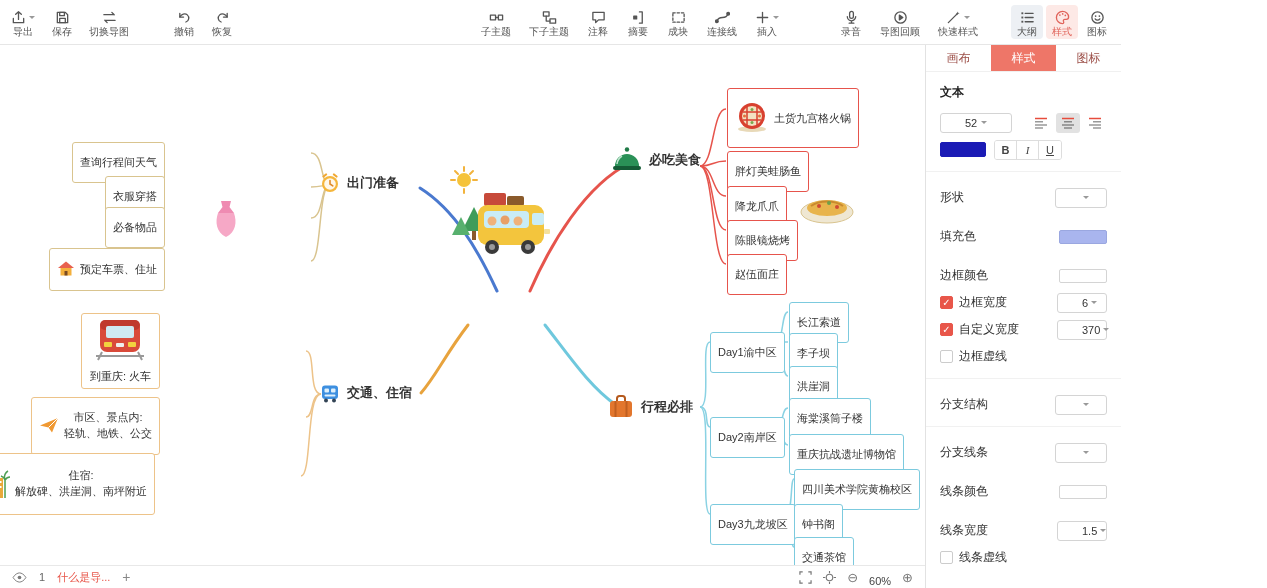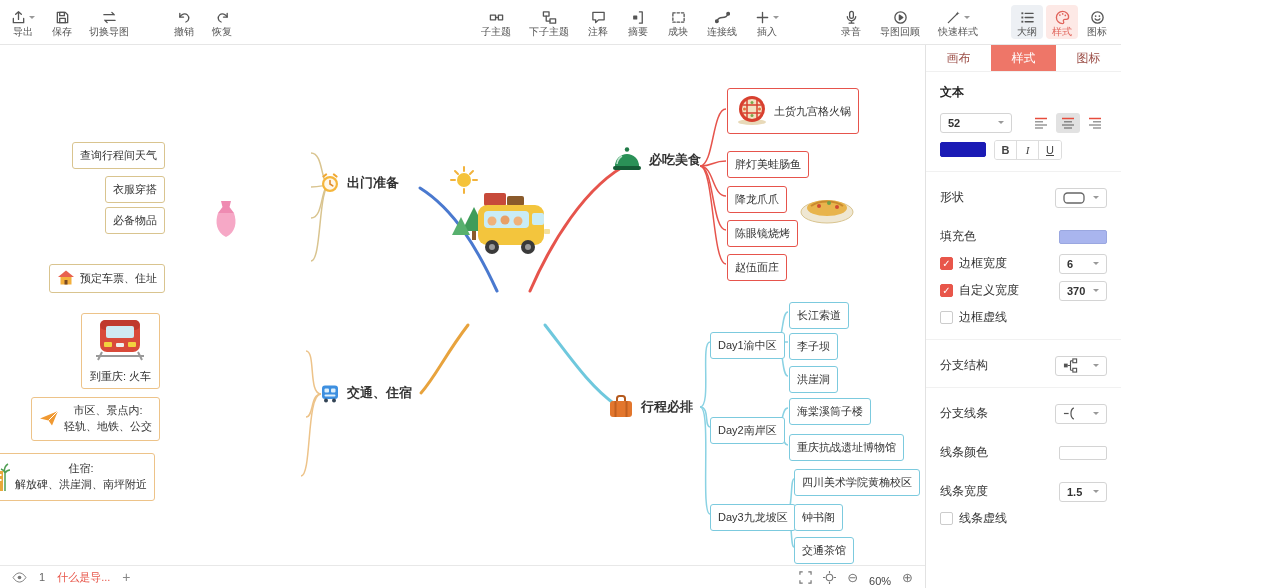--- a/index.html
+++ b/index.html
@@ -34,21 +34,21 @@
 
   
   .center-topic { position:absolute; left:434px; top:245px; width:149px; height:36px;
     background:#a9b5ee; border:2px solid #ea9089; border-radius:4px;
     display:flex; align-items:center; justify-content:center;
     font-size:21px; font-weight:bold; color:#2a3eb8; letter-spacing:2px; cursor:pointer; }
   .illus { position:absolute; pointer-events:none; }
   .blabel { position:absolute; display:flex; align-items:center; gap:7px; font-size:13px; font-weight:bold;
     color:#333; white-space:nowrap; cursor:pointer; }
   .bico svg { display:block; }
-  .node { position:absolute; background:#fff; border:1px solid #ccc; border-radius:3px; padding:5px 7px;
+  .node { position:absolute; background:#fff; border:1px solid #ccc; border-radius:3px; padding:12px 7px;
     font-size:11px; color:#333; display:flex; align-items:center; gap:5px; white-space:nowrap; cursor:pointer; }
   .tanb { border-color:#d9c48f; }
   .redb { border-color:#e6544c; }
   .cyanb { border-color:#7ccade; }
   .orgb { border-color:#edc389; }
   .node.col { flex-direction:column; gap:3px; padding:4px 8px; }
   .two-line { display:flex; flex-direction:column; align-items:center; line-height:1.45; }
   .two-line span:empty { display:none; }
 
   
@@ -68,21 +68,21 @@
   .p-tabs { display:flex; height:27px; border-bottom:1px solid #f0f0f0; }
   .p-tab { flex:1; border:none; background:#fff; font-size:12px; color:#9c4f48; cursor:pointer; font-family:inherit; }
   .p-tab.active { background:#ee7668; color:#fff; }
   .p-body { padding:10px 0 0; }
   .p-section-title { font-weight:bold; font-size:12px; color:#222; padding:2px 14px 8px; }
   .p-row { display:flex; align-items:center; padding:0 14px; height:27px; }
   .p-row.between { justify-content:space-between;margin-top:12px; }
   .p-label { font-size:12px; color:#333; }
   .p-div { border-top:1px solid #f1f1f1; margin:8px 0; }
   .select { display:flex; align-items:center; justify-content:space-between; border:1px solid #d4d4d4; border-radius:3px;
-    background:#fff; height:20px; padding:0 7px; font-size:11px; color:#333; cursor:pointer;font-weight:bold; }
+    background:#fff; height:20px; padding:0 24px; font-size:11px; color:#333; cursor:pointer; }
   .select .caret { margin-top:3px; }
   .w72 { width:72px; } .w48 { width:48px; } .w52 { width:52px; }
   .align-group { display:flex; margin-left:auto; gap:3px; }
   .align-btn { width:24px; height:20px; border:none; background:none; display:flex; align-items:center; justify-content:center;
     cursor:pointer; border-radius:3px; padding:0; }
   .align-btn.selected { background:#e2e2e2; }
   .align-btn svg { width:14px; height:12px; display:block; }
   .color-swatch { width:46px; height:15px; border:1px solid #ccc; border-radius:2px; cursor:pointer; padding:0; }
   .font-color { background:#1b1bb5; border-color:#1b1bb5; }
   .fill-swatch { width:48px; height:14px; background:#a9b5ee; border:1px solid #9aa7e0; border-radius:2px; cursor:pointer; }
@@ -382,21 +382,21 @@
         </div>
         <div class="node tanb" style="right:760px;top:162px">
           <span>必备物品</span>
         </div>
         <div class="illus" style="left:213px;top:155px">
           <svg viewBox="0 0 26 40" width="26" height="40">
             <path d="M8 1 H18 L16.5 7 L21 13 H5 L9.5 7 Z" fill="#ef8bb2"></path>
             <path d="M5 13 C2 22 3 32 13 37 C23 32 24 22 21 13 Z" fill="#f6a8c6"></path>
           </svg>
         </div>
-        <div class="node tanb" style="right:760px;top:219px">
+        <div class="node tanb" style="right:760px;top:203px">
           <span>
             <svg viewBox="0 0 18 15" width="18" height="15">
               <path d="M1 7 L9 .5 L17 7 Z" fill="#e8604e"></path>
                 <rect x="3.5" y="7" width="11" height="7.5" fill="#f4b03c"></rect>
                 <rect x="7.5" y="10" width="3" height="4.5" fill="#7a4a22"></rect>
             </svg>
           </span>
           <span>预定车票、住址</span>
         </div>
 
@@ -643,20 +643,24 @@
               </svg>
             <b class="caret"></b>
           </button>
         </div>
 
         <div class="p-row between">
           <span class="p-label">填充色</span>
           <button class="fill-swatch"></button>
         </div>
 
+        <div class="p-row between">
+          <span class="p-label">边框颜色</span>
+          <button class="white-swatch"></button>
+        </div>
 
         <div class="p-row">
           <span class="checkbox checked"></span>
           <span class="p-label">边框宽度</span>
           <div class="select w48" style="margin-left:auto">
             <span>6</span>
             <b class="caret"></b>
           </div>
         </div>
 

